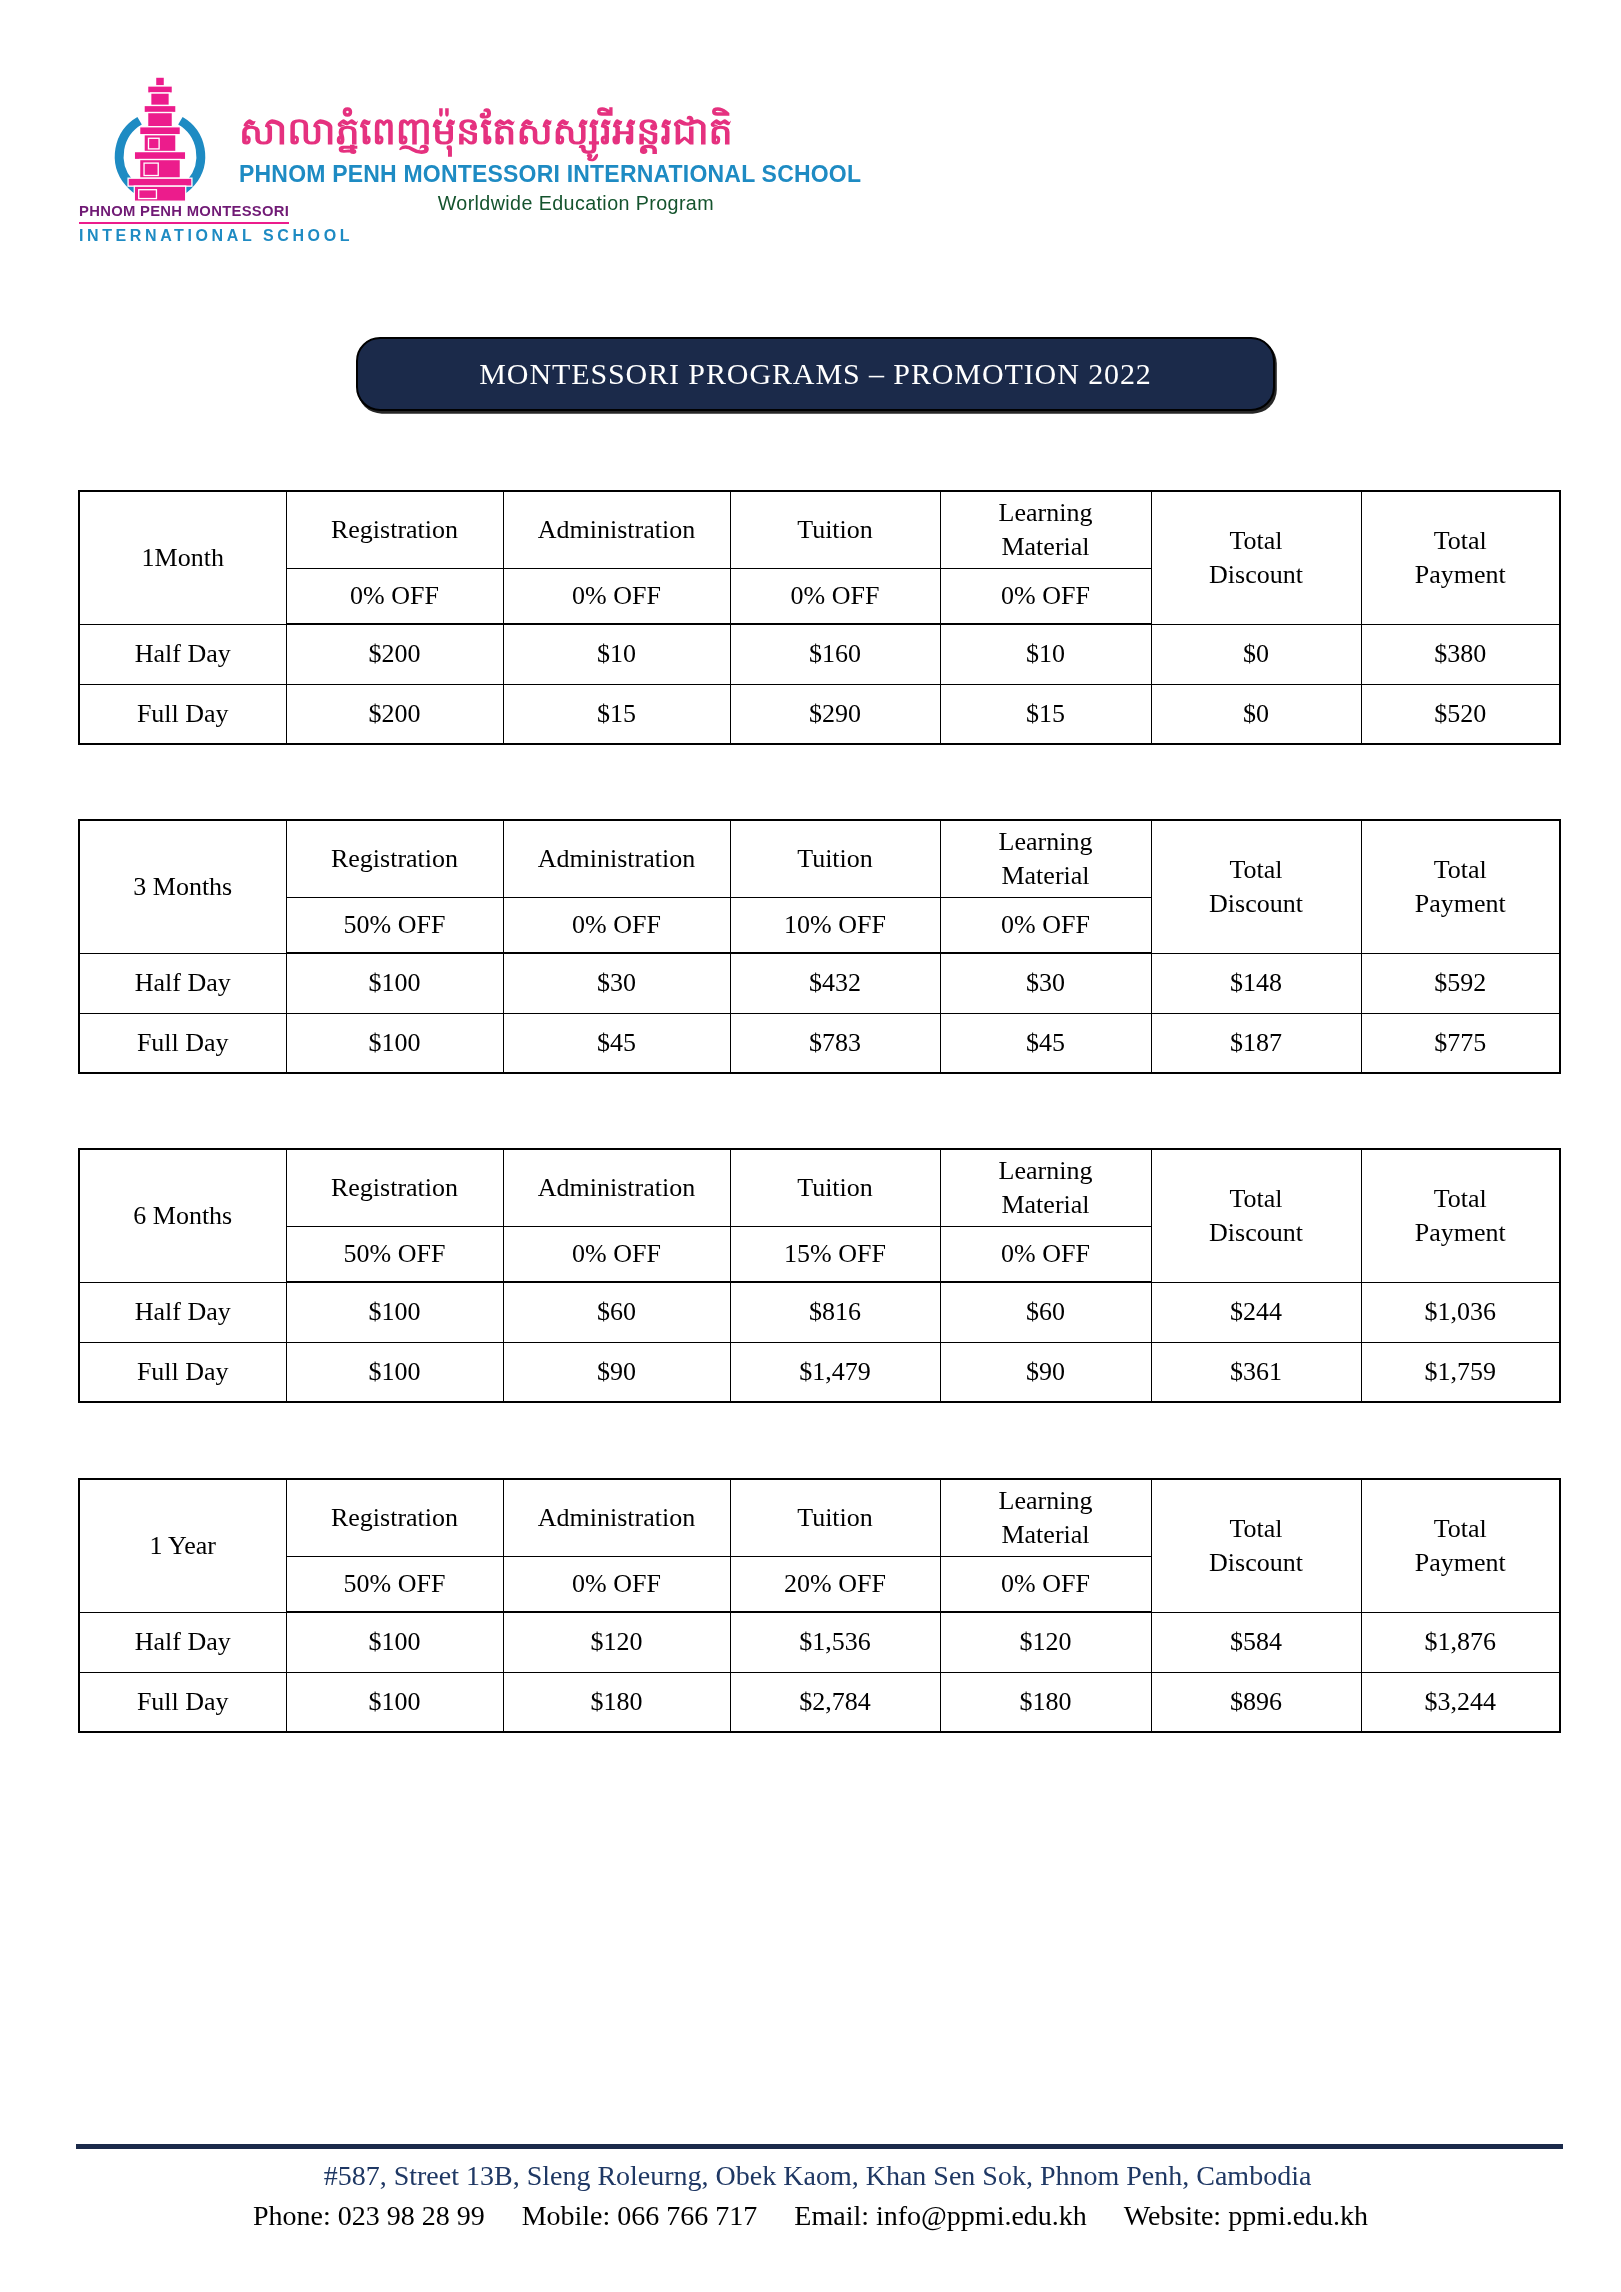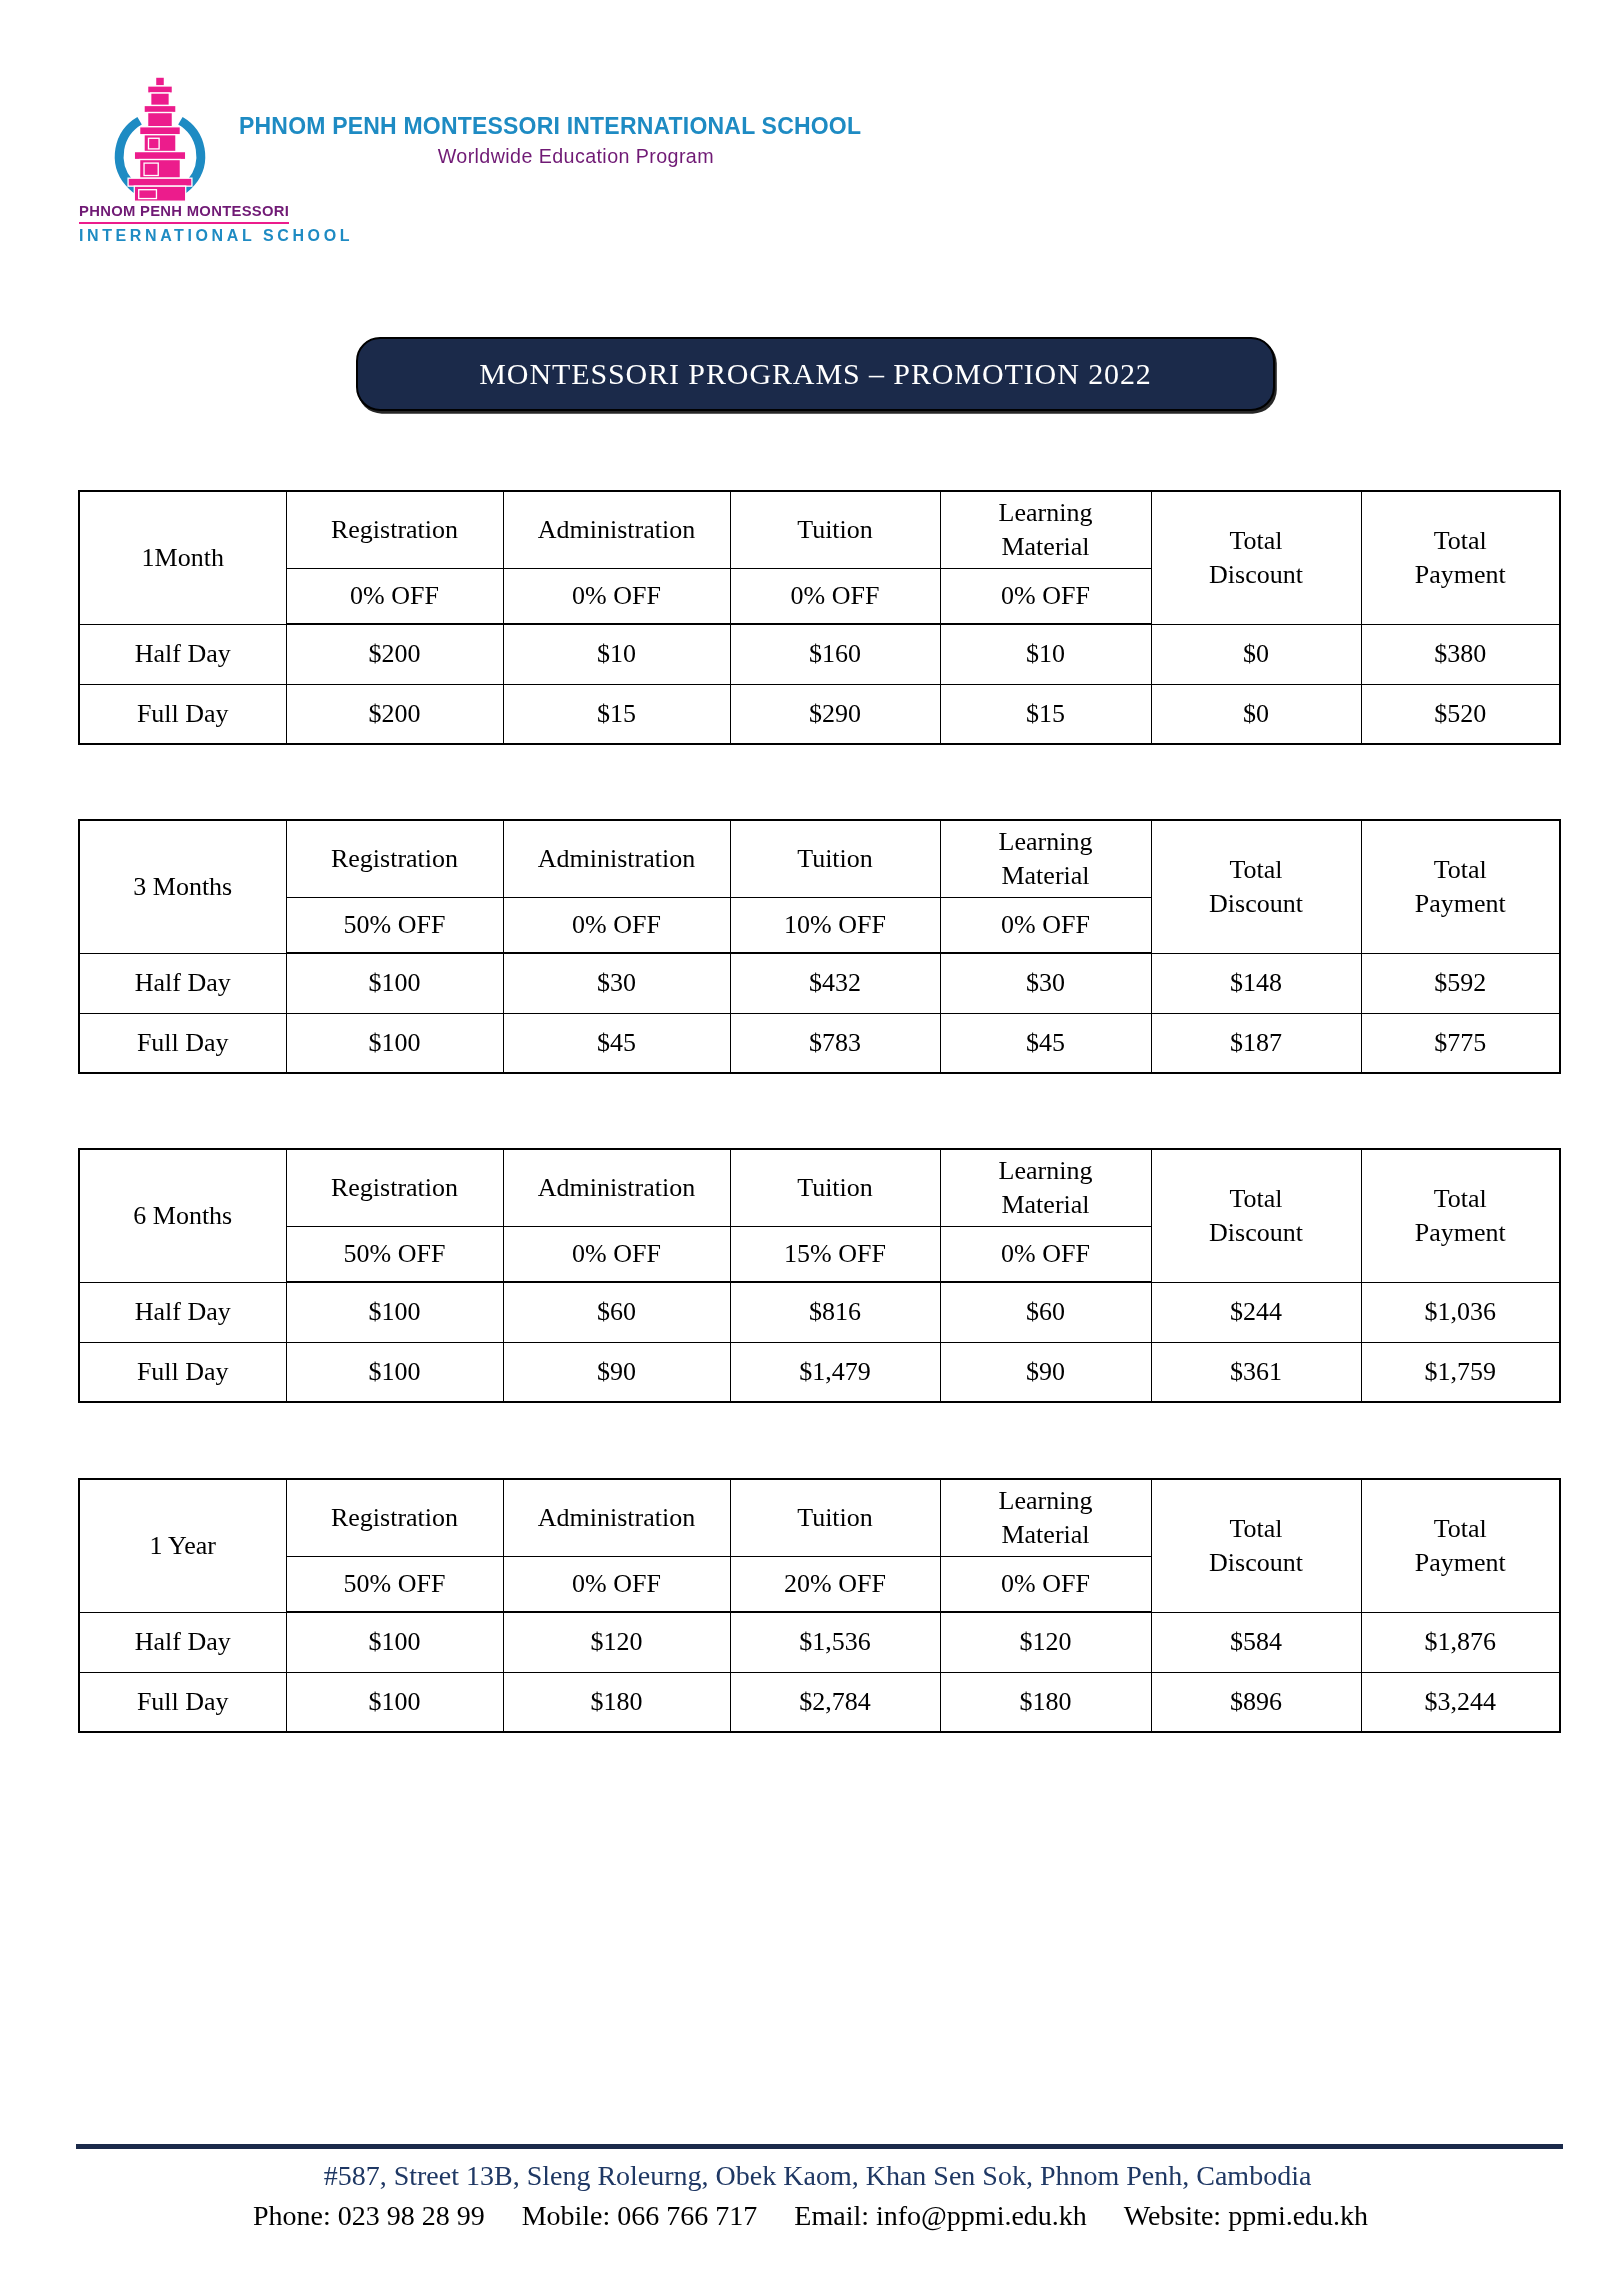--- a/index.html
+++ b/index.html
@@ -30,21 +30,21 @@
   .logo-text{position:absolute;left:160px;top:38px;width:475px;}
   .khmer{
     color:#e5317f;font-weight:bold;font-size:38px;line-height:1.25;
     white-space:nowrap;
   }
   .en-name{
     color:#1e8bc3;font-family:"Liberation Sans",sans-serif;font-weight:bold;
     font-size:23px;margin-top:5.4px;white-space:nowrap;letter-spacing:0.2px;
   }
   .tagline{
-    color:#701a75;font-family:"Liberation Sans",sans-serif;
+    color:#14532d;font-family:"Liberation Sans",sans-serif;
     font-size:19.7px;text-align:right;margin-top:4.5px;letter-spacing:0.4px;
   }
 
   
   .banner{
     position:absolute;left:356px;top:337px;width:915px;height:70px;
     background:#1b2a4a;border:2.7px solid #000;border-radius:24px;
     display:flex;align-items:center;justify-content:center;
     box-shadow:1.8px 2.7px 0 rgba(0,0,0,.85);
   }
@@ -98,20 +98,21 @@
         <g fill="none" stroke="#ffffff" stroke-width="1.5">
           <rect x="62" y="77" width="12" height="12"></rect>
           <rect x="57" y="105" width="16" height="14"></rect>
           <rect x="51" y="135" width="20" height="10"></rect>
         </g>
       </svg>
       <div class="wm1">PHNOM PENH MONTESSORI</div>
       <div class="wm2">INTERNATIONAL SCHOOL</div>
     </div>
     <div class="logo-text">
+      <div class="khmer">សាលាភ្នំពេញម៉ុនតែសស្សូរីអន្តរជាតិ</div>
       <div class="en-name">PHNOM PENH MONTESSORI INTERNATIONAL SCHOOL</div>
       <div class="tagline">Worldwide Education Program</div>
     </div>
   </div>
 
   <div class="banner">
     <span>MONTESSORI PROGRAMS – PROMOTION 2022</span>
   </div>
 
   <table class="price-table t1">

